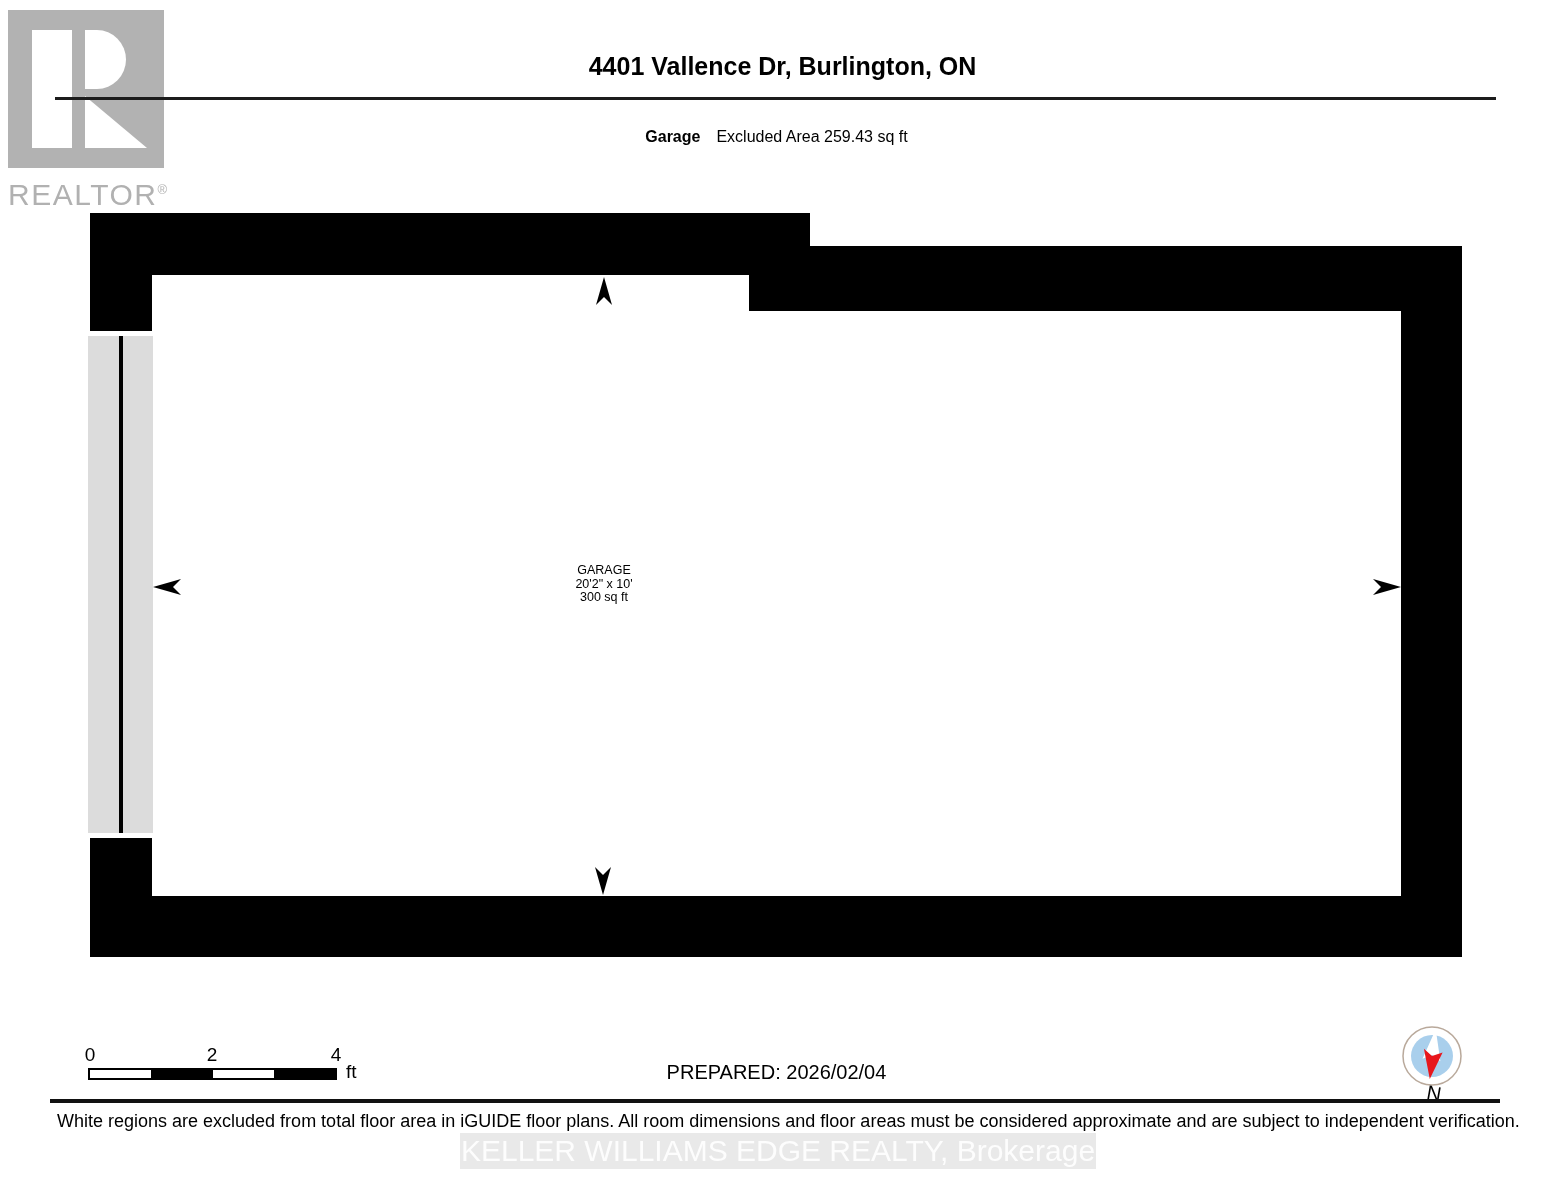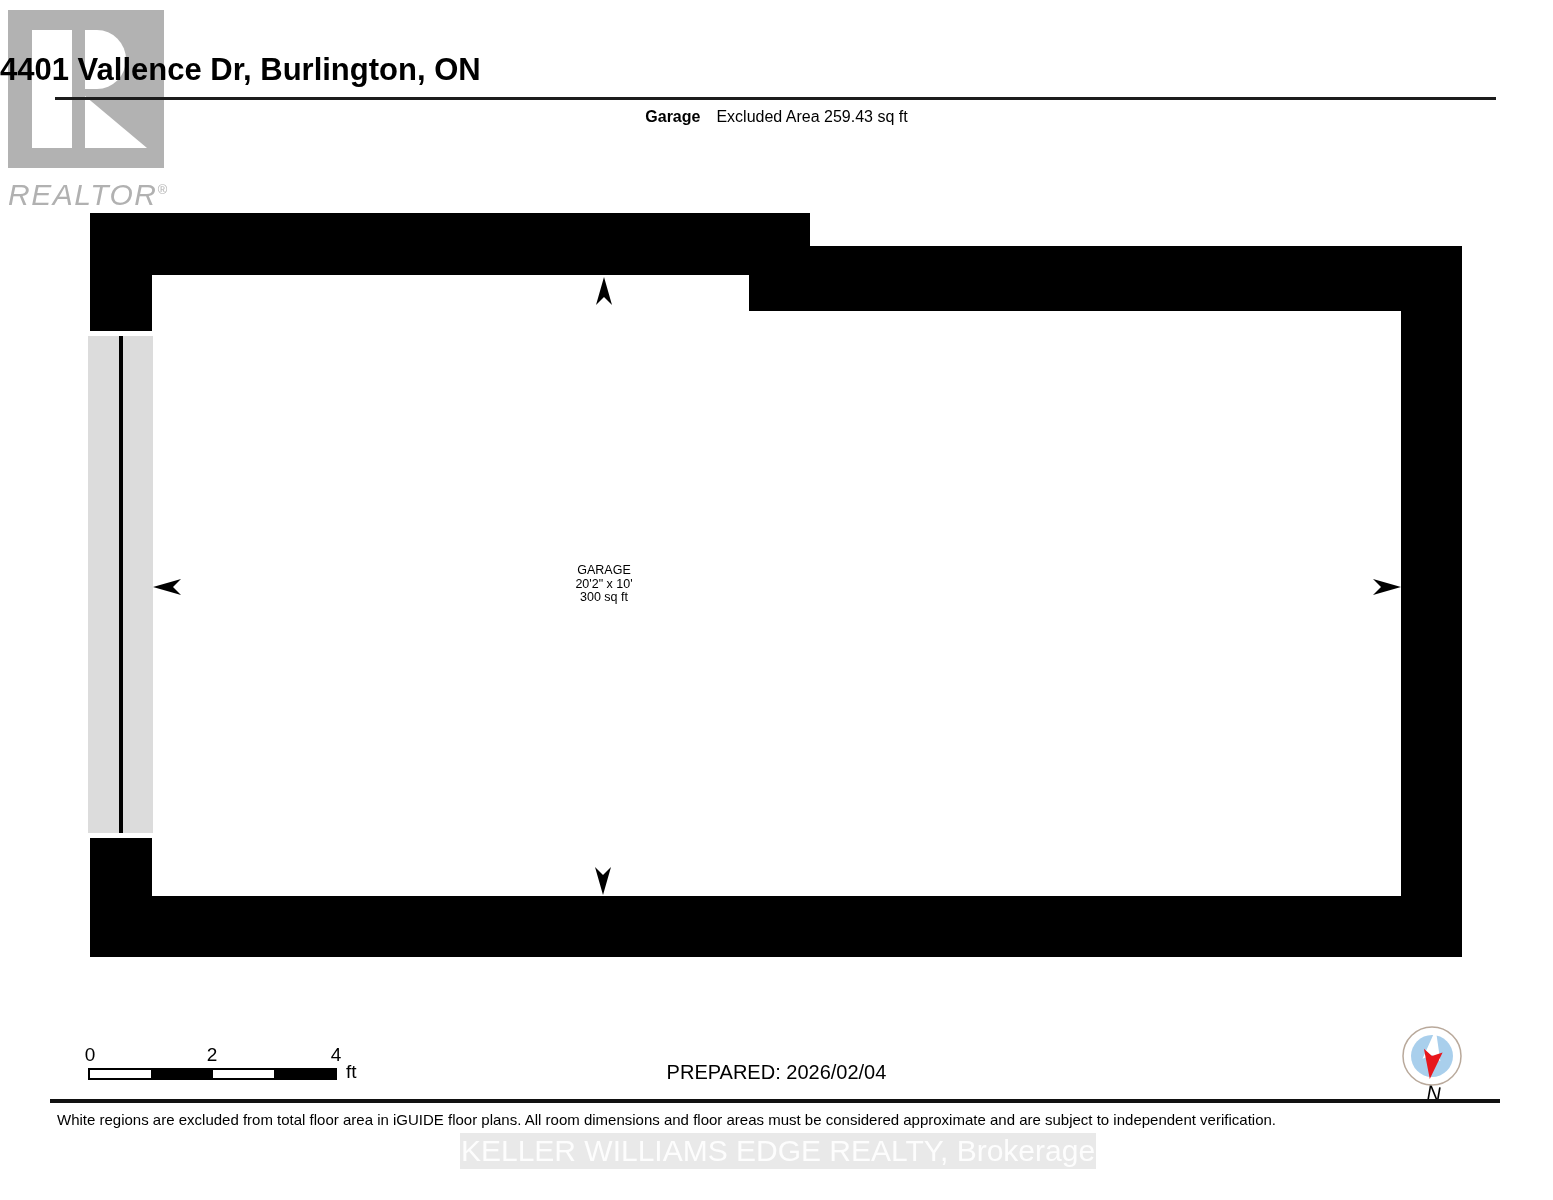--- a/index.html
+++ b/index.html
@@ -3,48 +3,48 @@
 <meta charset="utf-8">
 <style>
   html,body{margin:0;padding:0;background:#fff;}
   .page{
     position:relative;width:1553px;height:1200px;background:#ffffff;
     font-family:"Liberation Sans", sans-serif;color:#000;overflow:hidden;
   }
   .abs{position:absolute;}
 
   
-  .title{left:0;right:0;top:52px;font-size:31px;font-weight:bold;letter-spacing:0;}
+  .title{left:12px;right:0;top:52px;text-align:center;font-size:25px;font-weight:bold;letter-spacing:0;}
   .header-rule{left:55px;top:97px;width:1441px;height:3px;background:#1c1c1c;}
-  .subtitle{left:0;right:0;top:108px;text-align:center;font-size:16px;}
+  .subtitle{left:0;right:0;top:128px;text-align:center;font-size:16px;}
   .subtitle .floor-name{font-weight:bold;margin-right:16px;}
 
   
-  .logo-block{left:8px;top:10px;width:158px;font-style:italic;}
+  .logo-block{left:8px;top:10px;width:158px;}
   .logo-word{margin-top:3px;font-size:30px;color:#b1b1b1;letter-spacing:1.5px;line-height:30px;white-space:nowrap;}
   .logo-word sup{font-size:13px;letter-spacing:0;}
 
   
   .plan-svg{left:0;top:0;}
 
   
   .room-label{left:504px;top:564px;width:200px;text-align:center;font-size:12.5px;line-height:13.5px;}
 
   
   .scale-num{top:1044px;width:24px;text-align:center;font-size:19px;}
   .scale-unit{left:346px;top:1061px;font-size:19px;text-align:center;}
   .scalebar{left:88px;top:1068px;width:245px;height:8px;border:2px solid #000;display:flex;}
   .scalebar .seg{height:100%;flex:1 1 0;}
   .seg.b{background:#000;} .seg.w{background:#fff;}
 
   
   .prepared{left:0;right:0;top:1061px;text-align:center;font-size:20px;}
   .north-label{left:1424px;top:1082px;width:20px;text-align:center;font-size:20px;transform:rotate(10deg);}
   .footer-rule{left:50px;top:1099px;width:1450px;height:4px;background:#111;}
-  .disclaimer{left:57px;top:1111px;font-size:15px;}
+  .disclaimer{left:57px;top:1111px;font-size:18px;}
   .watermark{left:460px;top:1133px;width:636px;height:36px;background:#e9e9e9;
     color:#fdfdfd;font-size:30px;line-height:36px;text-align:center;white-space:nowrap;}
 </style>
 </head>
 <body>
 
 <div class="page">
 
   <div class="abs logo-block">
     <svg width="156" height="158" viewBox="0 0 156 158">

